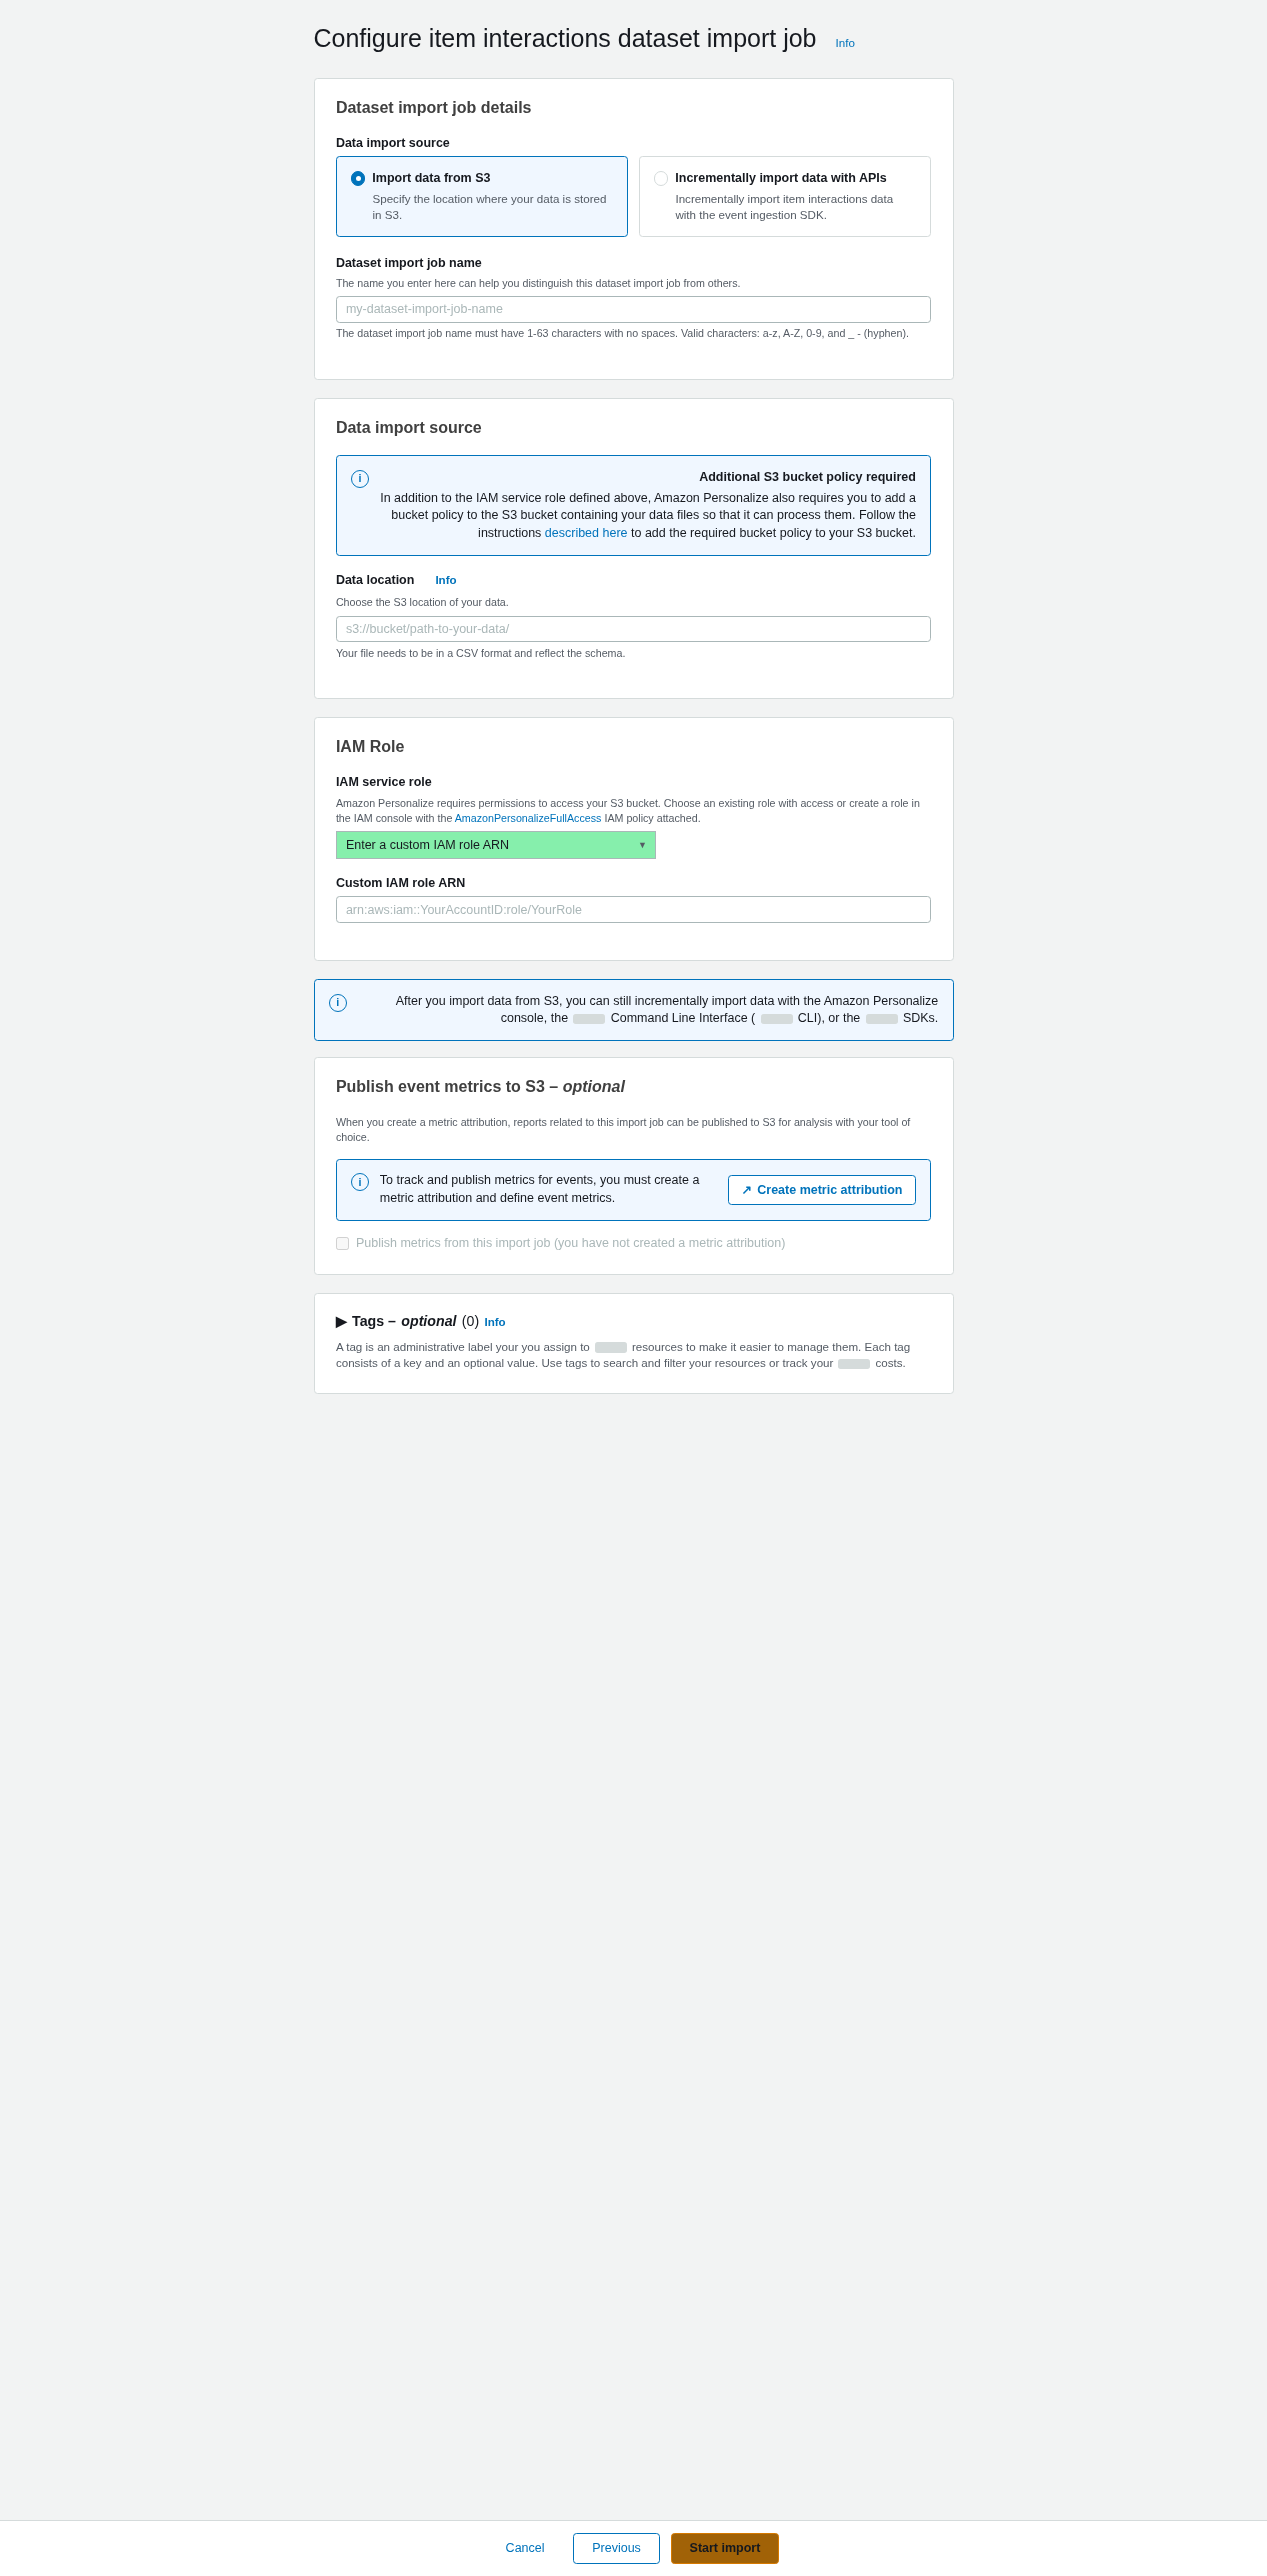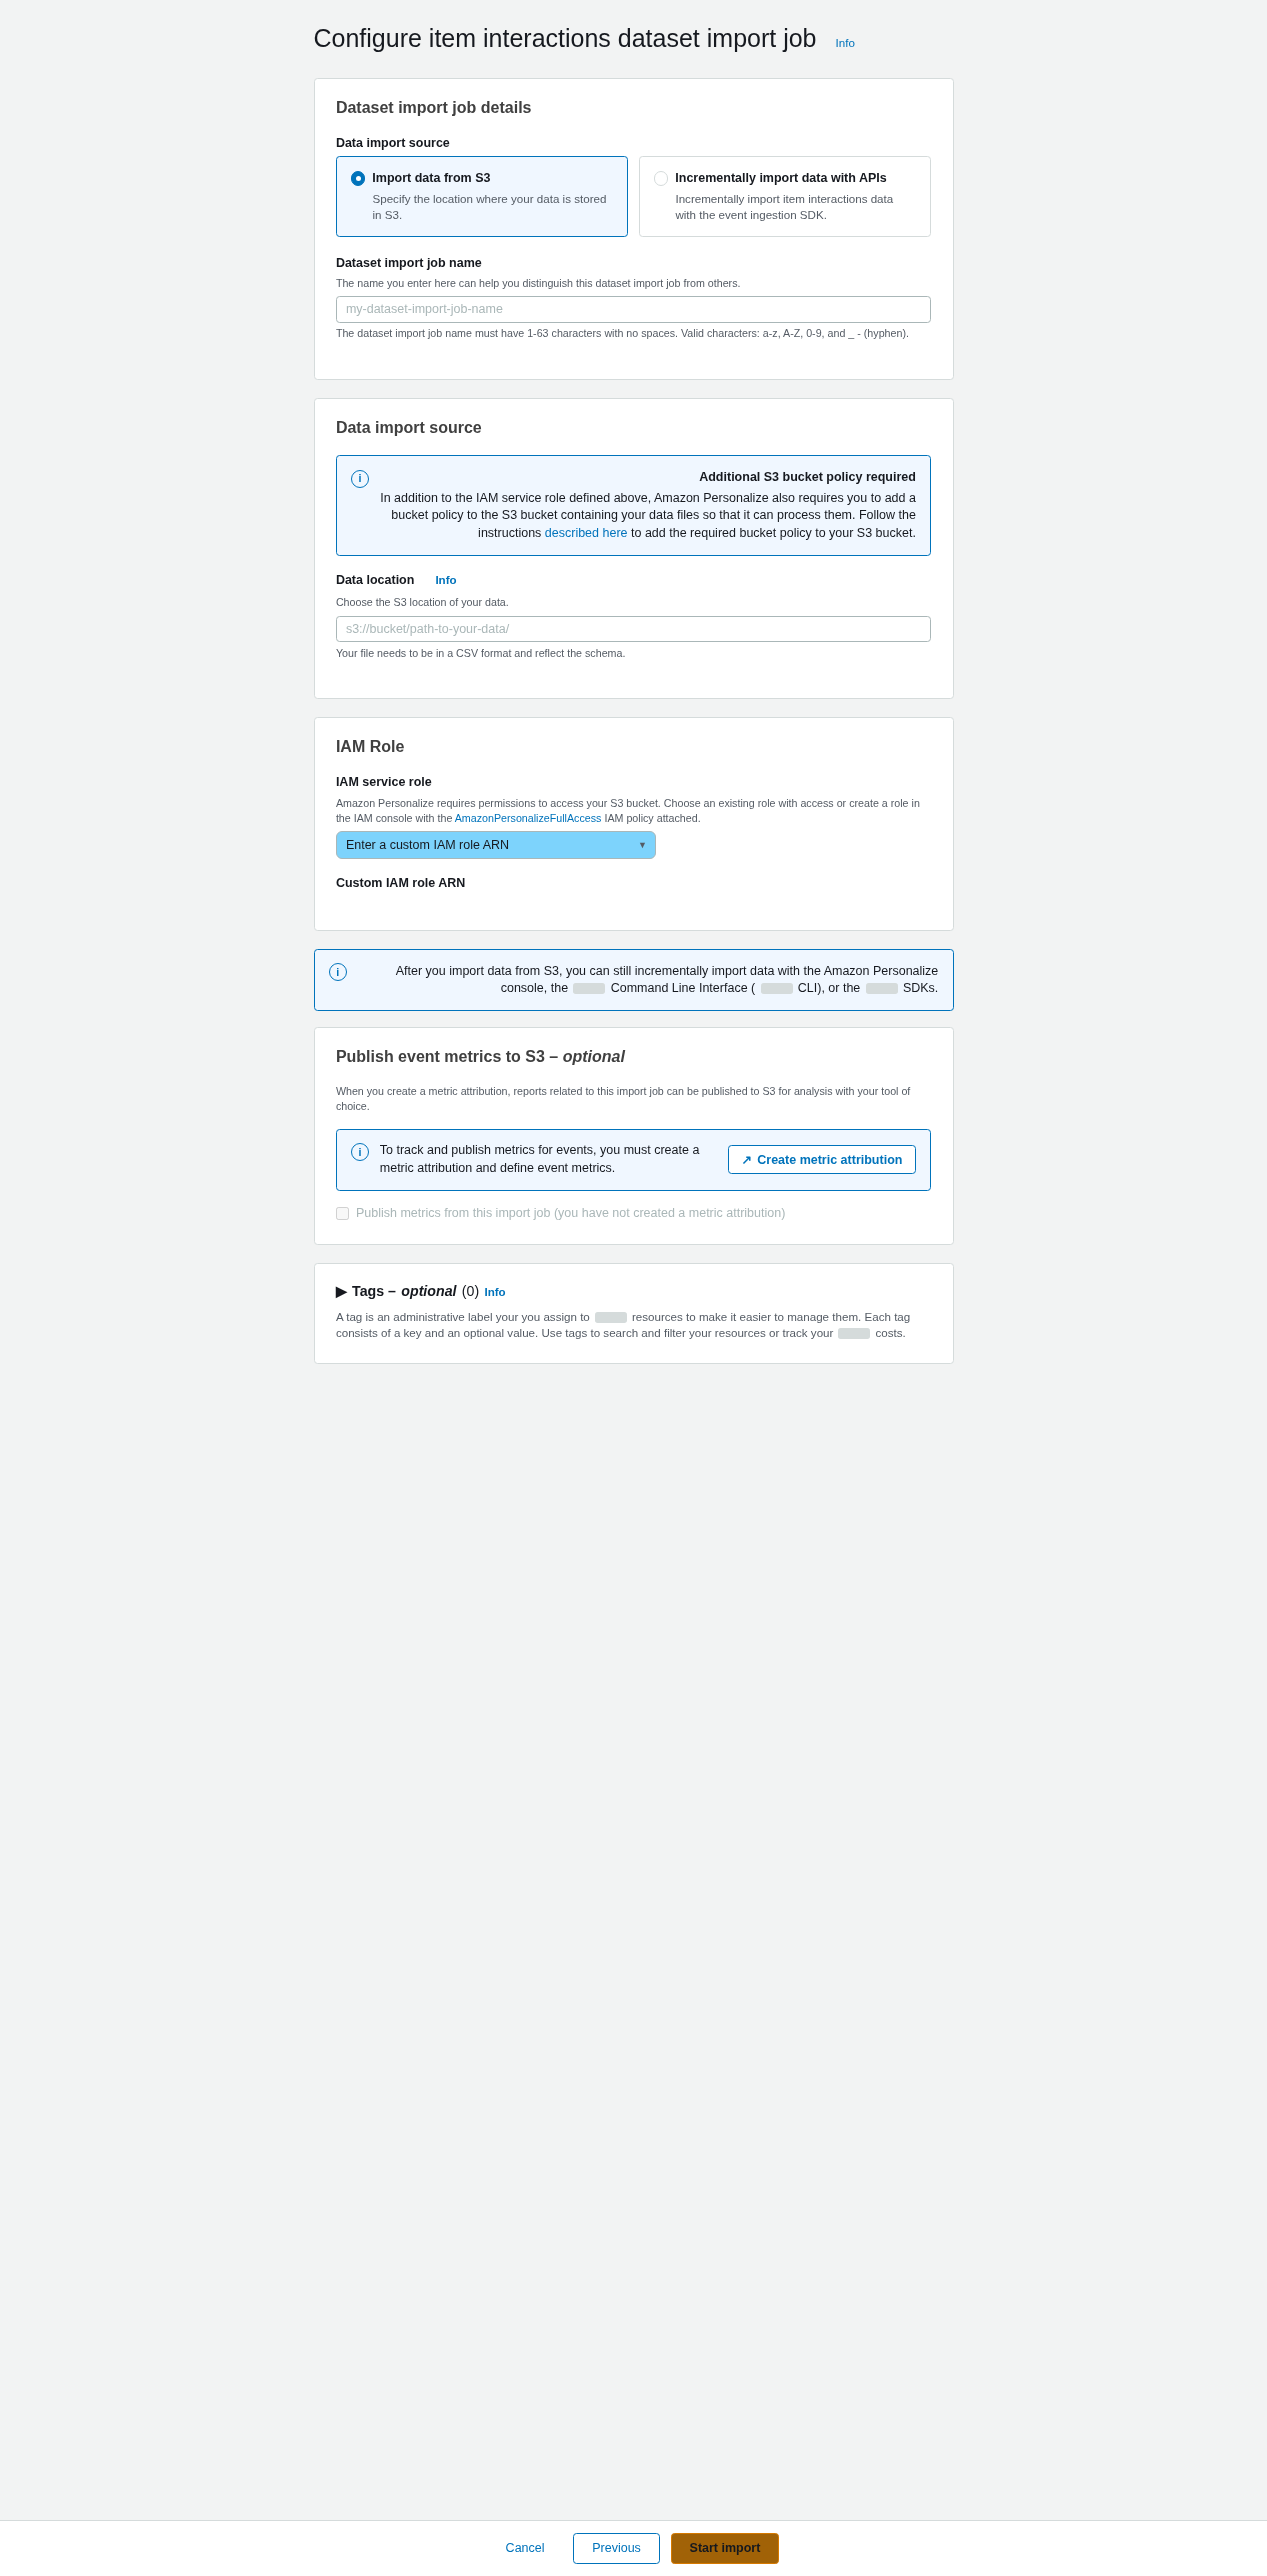--- a/index.html
+++ b/index.html
@@ -176,24 +176,24 @@
     
     .select-wrapper {
       position: relative;
       display: inline-block;
       width: 320px;
     }
     .select-wrapper select {
       width: 100%;
       padding: 6.2px 28.5px 6.2px 9px;
       border: 0.9px solid #aab7b8;
-      border-radius: 6px;
-      font-size: 12.5px;
-      color: #16191f;
-      background: #7dd3fc;
+      border-radius: 0;
+      font-size: 12.5px;
+      color: #16191f;
+      background: #86efac;
       appearance: none;
       cursor: pointer;
     }
     .select-wrapper::after {
       content: '▼';
       position: absolute;
       right: 9px;
       top: 50%;
       transform: translateY(-50%);
       font-size: 9px;
@@ -430,20 +430,21 @@
         <select>
           <option>Enter a custom IAM role ARN</option>
           <option>Create a new role</option>
           <option>Use an existing role</option>
         </select>
       </div>
     </div>
 
     <div class="field-group">
       <div class="field-label">Custom IAM role ARN</div>
+      <input type="text" class="custom-arn-input" placeholder="arn:aws:iam::YourAccountID:role/YourRole" style="">
     </div>
   </div>
 
   <div class="info-box">
     <div class="info-box-icon">i</div>
     <div class="info-box-content">
       <span>After you import data from S3, you can still incrementally import data with the Amazon Personalize console, the</span>
       <span class="aws-redact"></span>
       <span>Command Line Interface (</span>
       <span class="aws-redact"></span>

